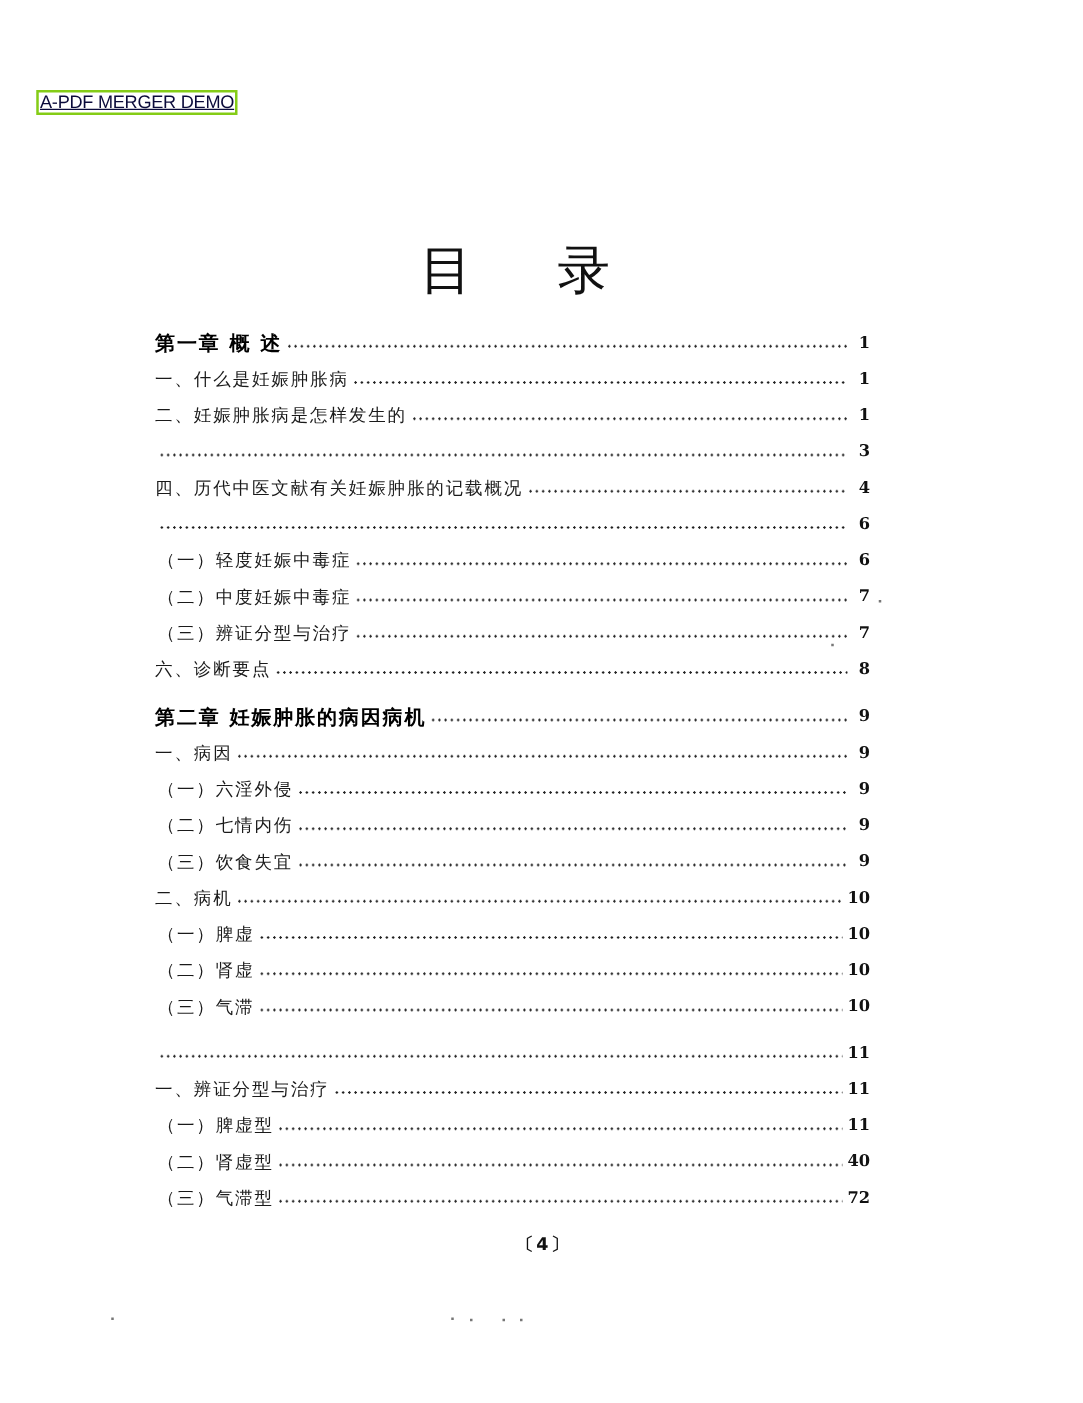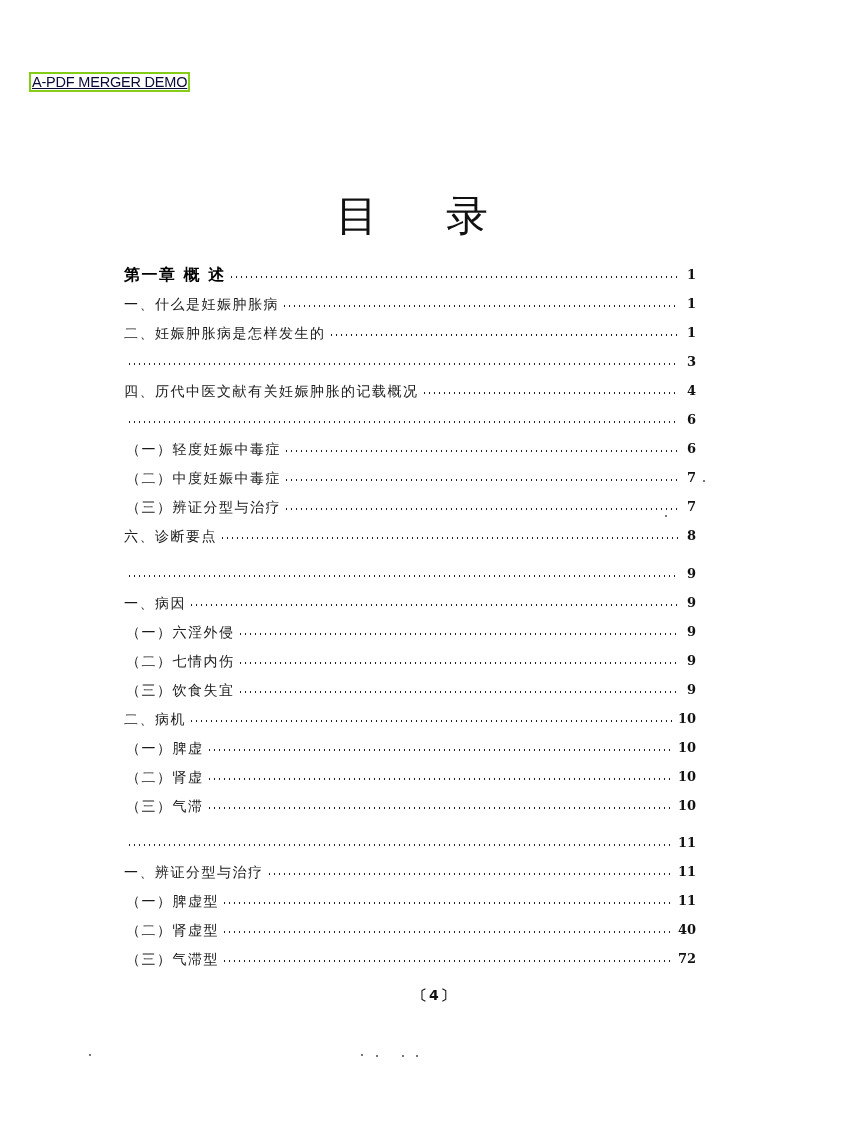--- a/index.html
+++ b/index.html
@@ -157,20 +157,21 @@
     <span class="leader"></span>
     <span class="page">7</span>
   </div>
   <div class="toc-row section" style="top:261px">
     <span class="label">六、诊断要点</span>
     <span class="leader"></span>
     <span class="page">8</span>
   </div>
 
   <div class="toc-row chapter" style="top:299px">
+    <span class="label">第二章  妊娠肿胀的病因病机</span>
     <span class="leader"></span>
     <span class="page">9</span>
   </div>
   <div class="toc-row section" style="top:328px">
     <span class="label">一、病因</span>
     <span class="leader"></span>
     <span class="page">9</span>
   </div>
   <div class="toc-row sub" style="top:357px">
     <span class="label">（一）六淫外侵</span>

